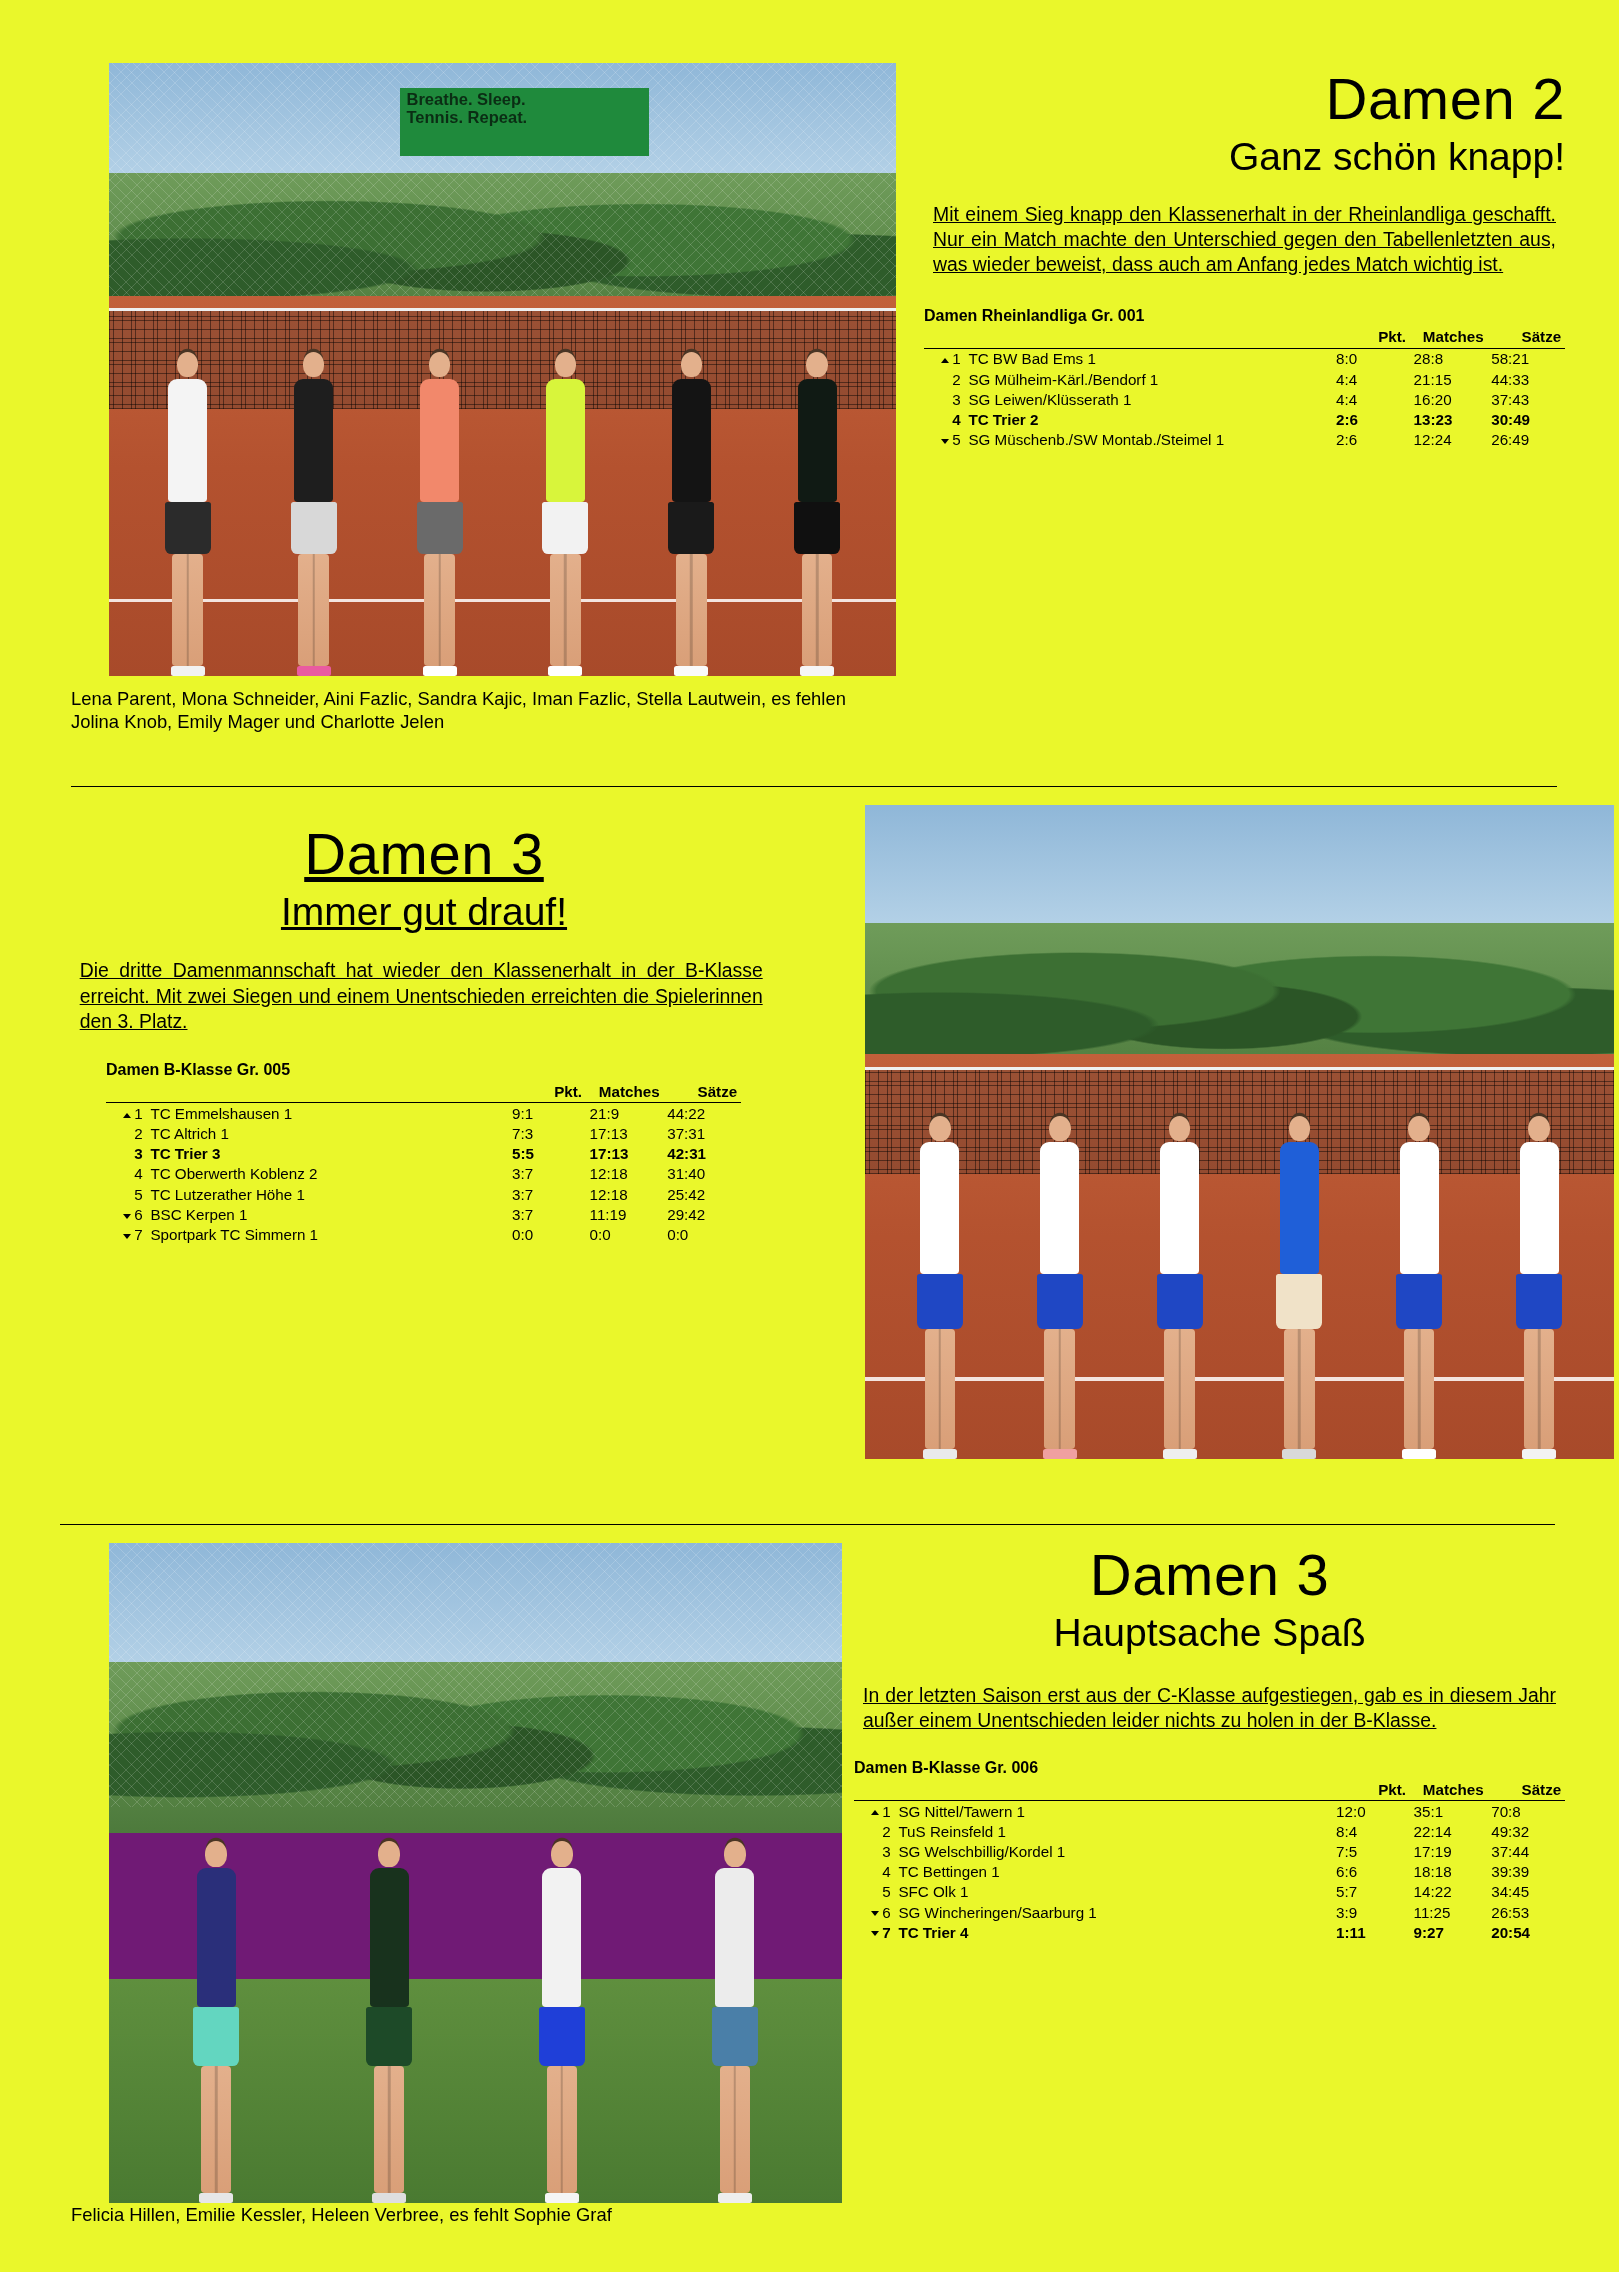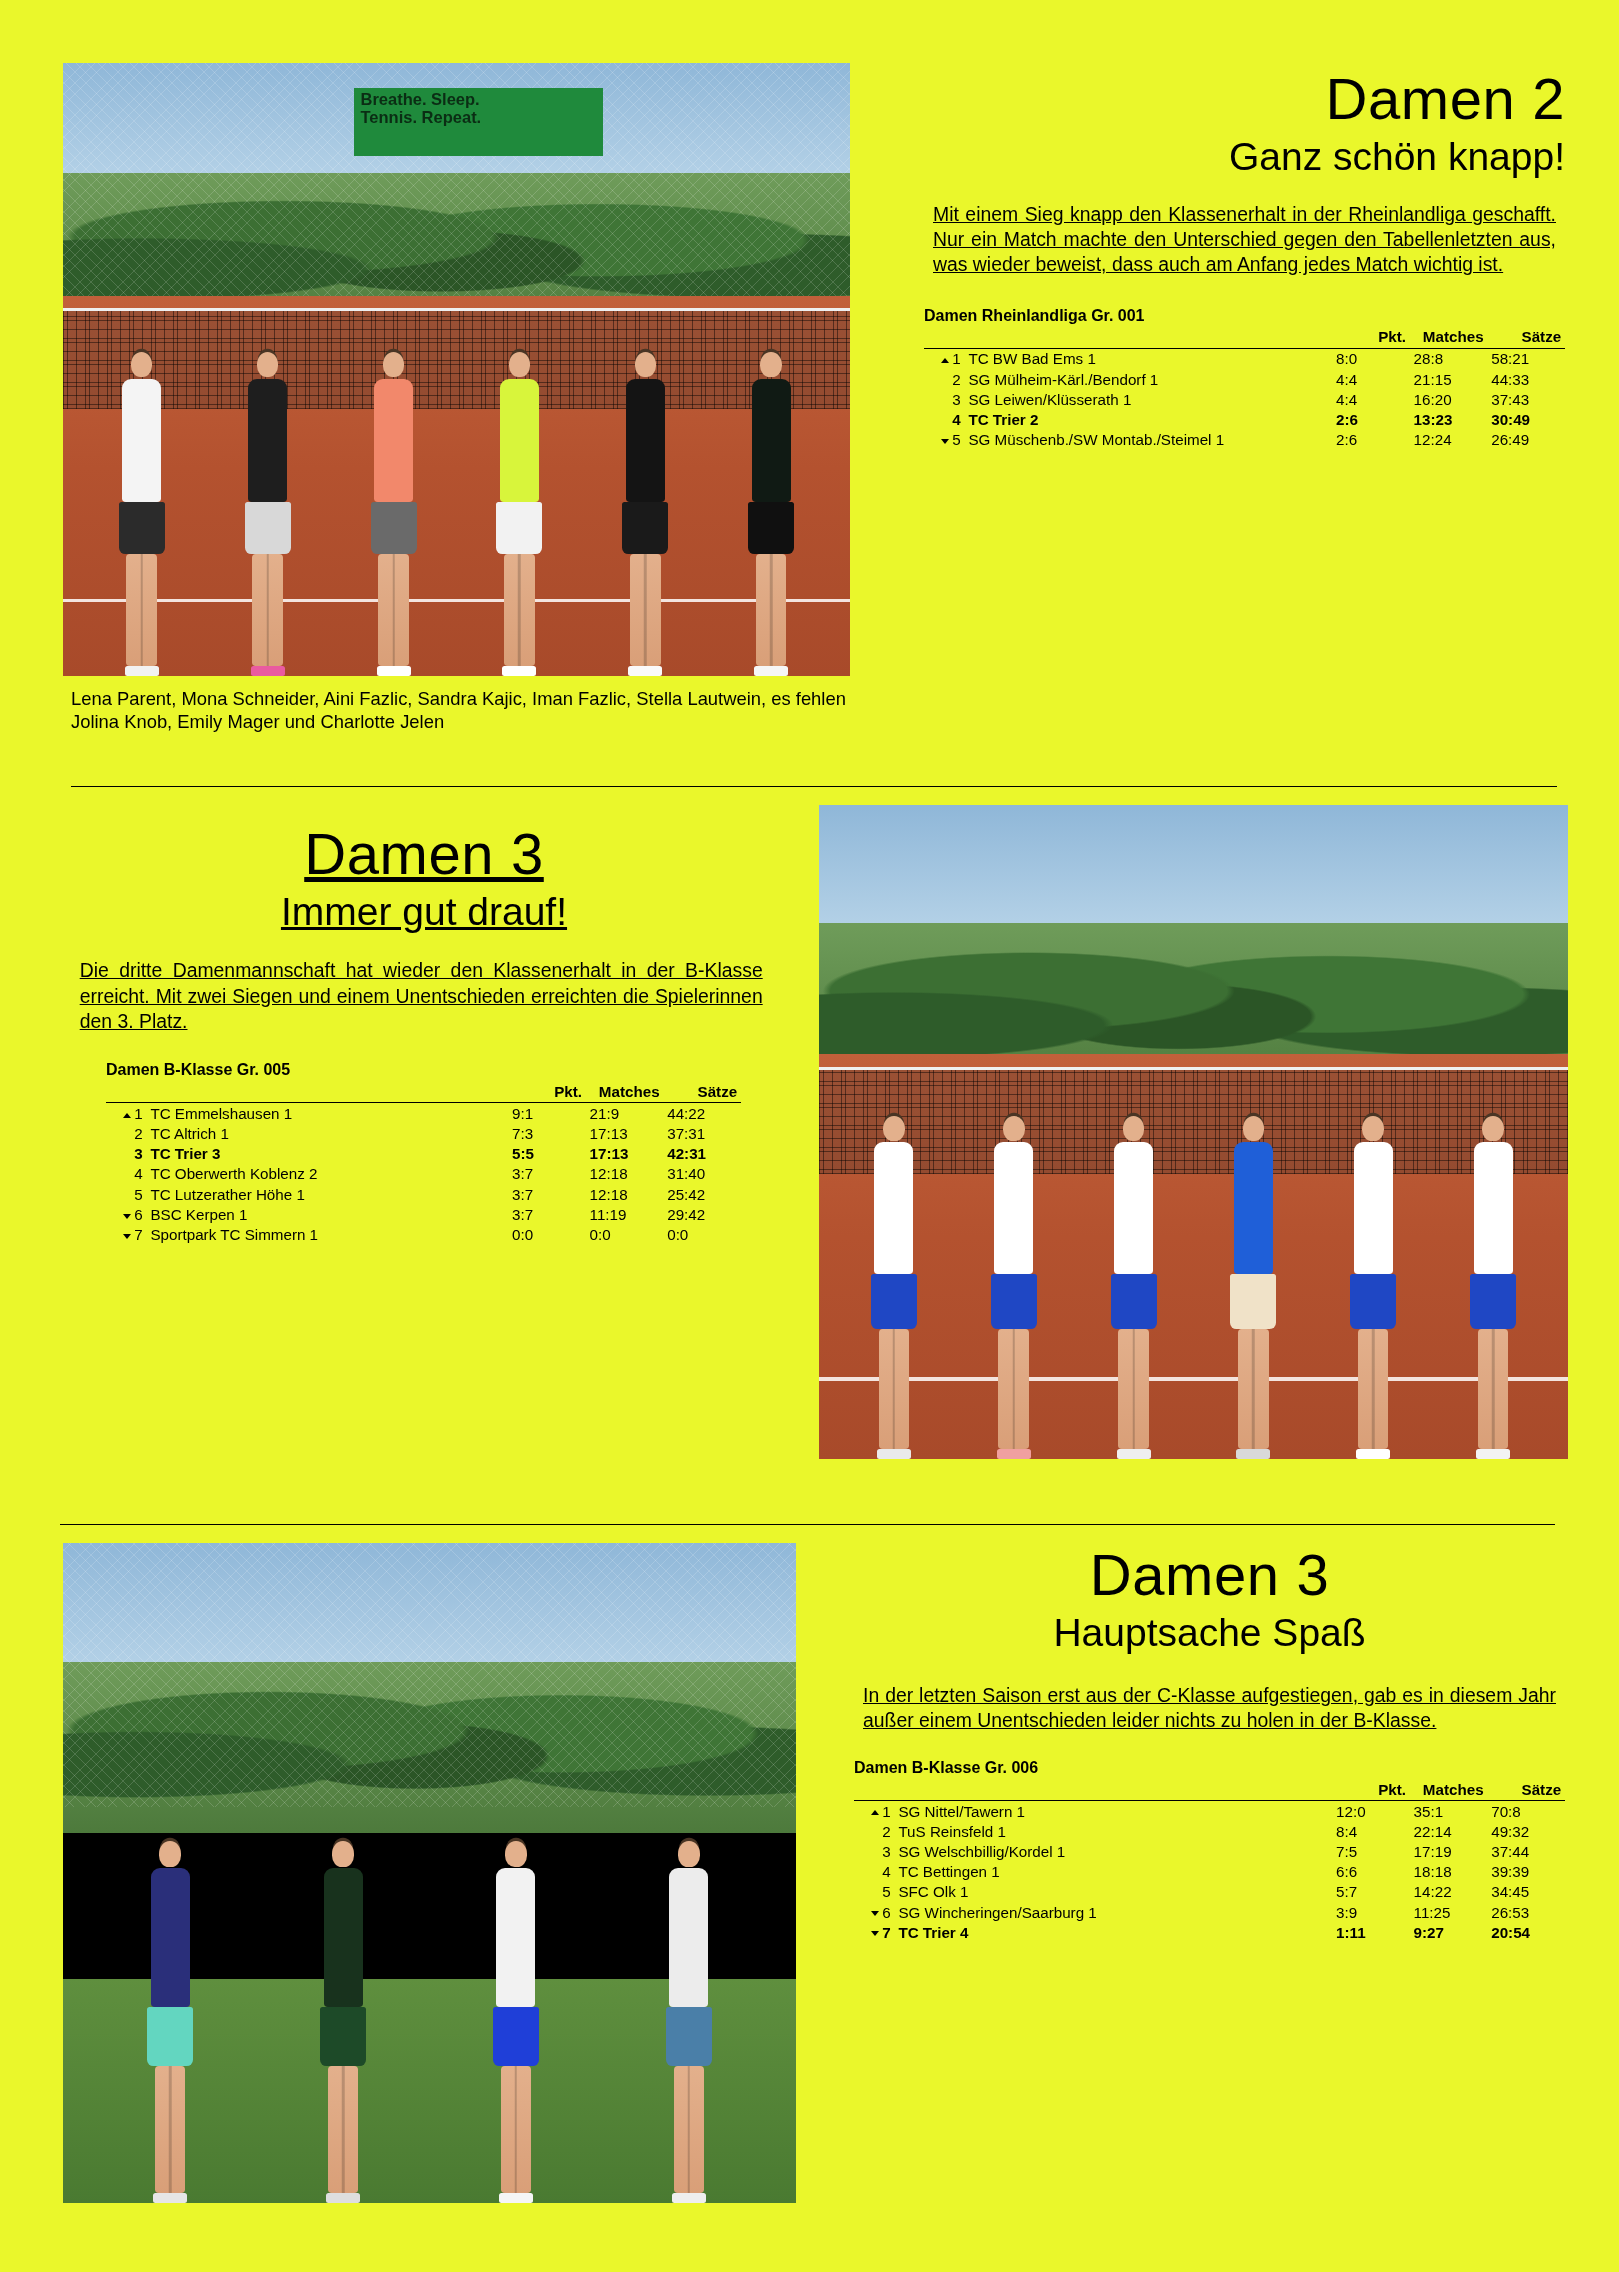--- a/index.html
+++ b/index.html
@@ -21,22 +21,23 @@
     width: 1620px;
     height: 2273px;
     box-sizing: border-box;
     padding: 0;
   }
 
   
   .photo {
     position: relative;
     overflow: hidden;
-    background: #000000;
+    background: #701a75;
     border: 0;
+    margin-left: 46px;
   }
   .photo .sky {
     position: absolute; left: 0; right: 0; top: 0;
     height: 38%;
     background: linear-gradient(#8fb7d8, #bcd7ea 60%, #9fc08a 100%);
   }
   .photo .trees {
     position: absolute; left: 0; right: 0;
     top: 18%; height: 26%;
     background:
@@ -519,20 +520,23 @@
             <div class="head"></div>
             <div class="torso" style="background:#ececec;"></div>
             <div class="skirt" style="background:#4a7fa8;"></div>
             <div class="legs"></div>
             <div class="shoes" style="background:#eeeeee;"></div>
           </div>
       </div>
     </div>
   </div>
 
+  <div class="block" id="cap3">
+    <p class="caption">Felicia Hillen, Emilie Kessler, Heleen Verbree, es fehlt Sophie Graf</p>
+  </div>
 
   <div class="block" id="txt3">
     <div style="text-align:center;">
       <h1 class="team-title">Damen 3</h1>
       <h2 class="team-sub">Hauptsache Spaß</h2>
     </div>
     <p class="body-text" style="margin-top:29px;">In der letzten Saison erst aus der C-Klasse aufgestiegen, gab es in diesem Jahr außer einem Unentschieden leider nichts zu holen in der B-Klasse.</p>
 
     <div style="margin-top:25.4px;">
       <p class="table-title">Damen B-Klasse Gr. 006</p>

